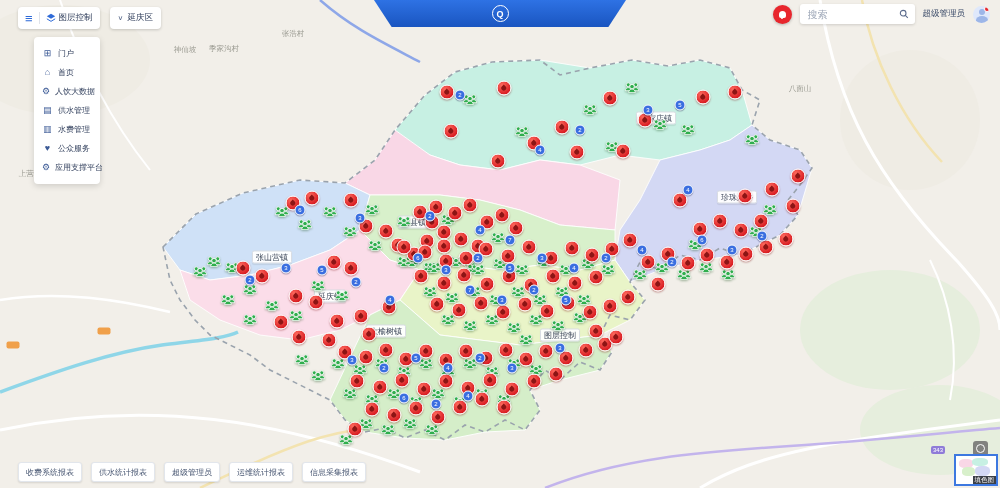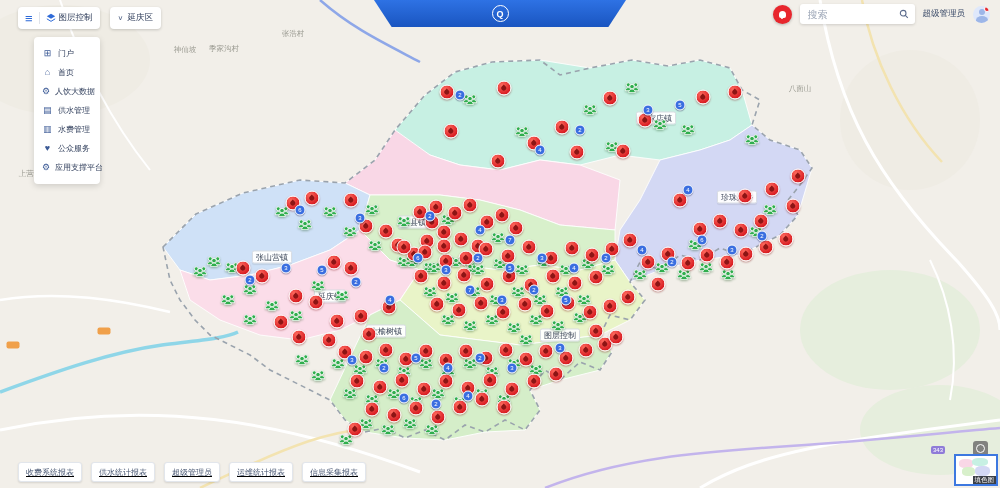--- a/index.html
+++ b/index.html
@@ -46,21 +46,21 @@
           display:flex;align-items:center;padding:0 6px;gap:4px;}
   .search input{flex:1;border:0;outline:0;font-size:10px;color:#333;min-width:0;font-family:inherit;background:transparent;}
   .search input::placeholder{color:#9aa4b5;}
   .username{font-size:8.5px;color:#3a4a68;white-space:nowrap;cursor:pointer;}
   .avatar{width:17px;height:17px;border-radius:50%;background:#dfe8fb;position:relative;cursor:pointer;overflow:hidden;}
   .avatar .head{position:absolute;left:5.5px;top:3px;width:6px;height:6px;border-radius:50%;background:#9db6e8;}
   .avatar .body{position:absolute;left:2.5px;top:10px;width:12px;height:8px;border-radius:50% 50% 0 0;background:#9db6e8;}
   .avatar .dot{position:absolute;right:0;top:0;width:4px;height:4px;border-radius:50%;background:#e8262d;border:1px solid #fff;}
 
   
-  .reports{position:absolute;left:18px;bottom:6px;z-index:30;display:flex;gap:9px;text-decoration:underline;}
+  .reports{position:absolute;left:18px;bottom:6px;z-index:30;display:flex;gap:9px;}
   .rep-btn{height:20px;padding:0 7px;background:#fff;border:1px solid #e2e6ec;border-radius:3px;
            font-size:8px;color:#44536f;box-shadow:0 1px 2px rgba(0,0,0,.12);cursor:pointer;
            font-family:inherit;white-space:nowrap;}
 
   
   .locate{position:absolute;right:12px;bottom:32px;width:15px;height:15px;background:rgba(110,110,110,.85);
           border-radius:3px;z-index:30;display:flex;align-items:center;justify-content:center;cursor:pointer;}
   .locate i{width:7px;height:7px;border:1.4px solid #fff;border-radius:50%;display:block;}
   .minimap{position:absolute;right:2px;bottom:2px;width:40px;height:28px;background:#fff;border:2px solid #3d78e0;
            z-index:30;cursor:pointer;}

